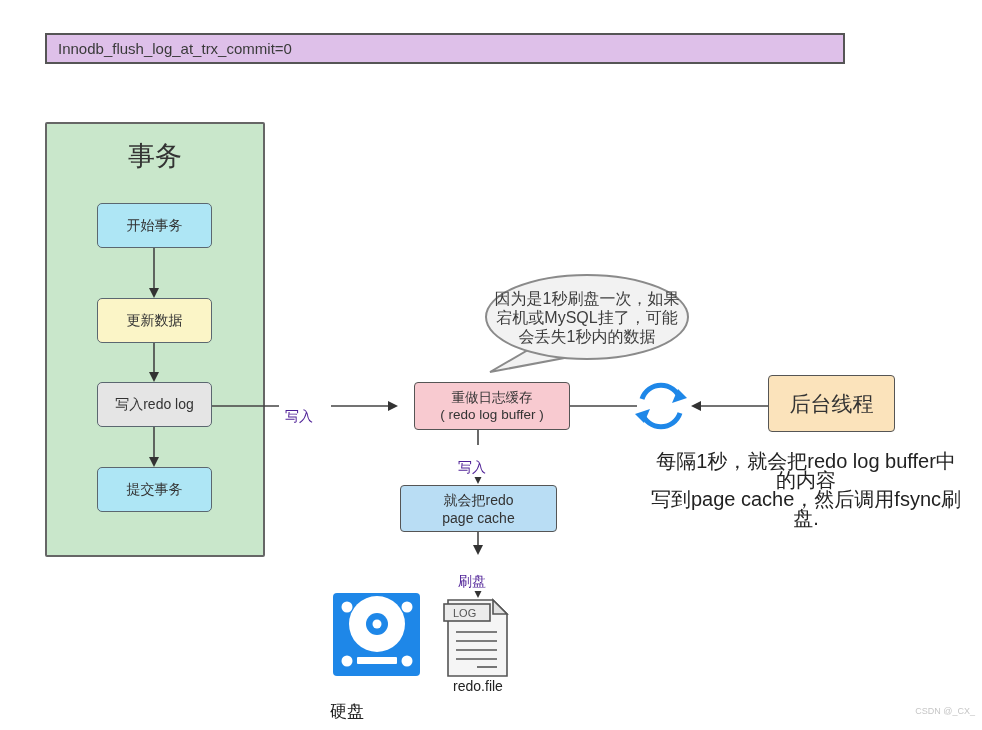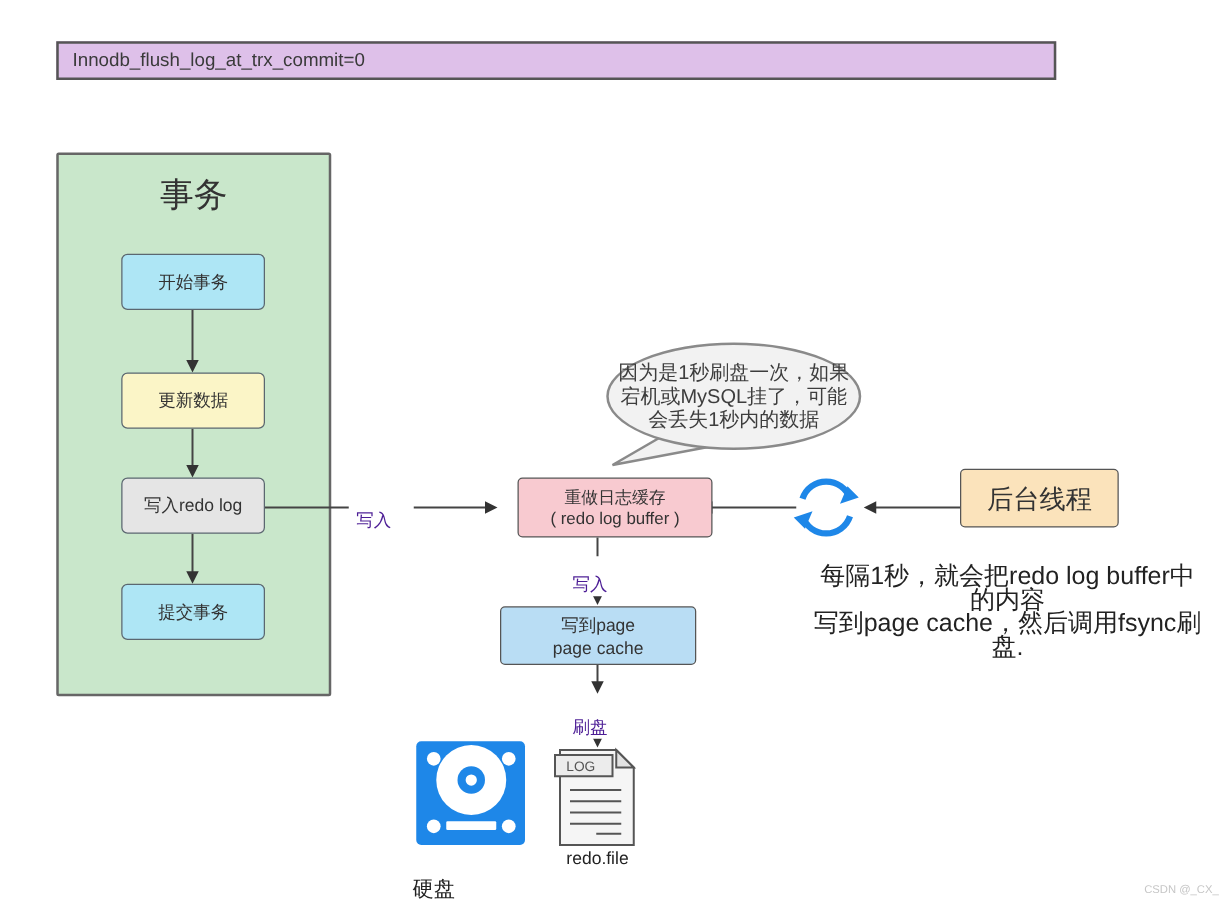--- a/index.html
+++ b/index.html
@@ -28,21 +28,21 @@
   #lblFlush{left:454px;top:561px;width:48px;}
   
   #bubble{left:485px;top:274px;width:204px;height:86px;background:#f2f2f2;border:2px solid #8a8a8a;
           border-radius:50%;display:flex;flex-direction:column;align-items:center;justify-content:center;
           font-size:16px;line-height:19px;color:#3d3d3d;z-index:3;text-align:center;}
   
   .node{border:1.5px solid #555;border-radius:4px;display:flex;flex-direction:column;align-items:center;
         justify-content:center;z-index:3;color:#333;text-align:center;}
   #redoBuffer{left:400px;top:382px;width:156px;height:48px;background:#f8cad0;font-size:13.5px;line-height:17px;margin-left:14px;}
   #pageCache{left:400px;top:485px;width:157px;height:47px;background:#b9ddf4;font-size:14px;line-height:18px;}
-  #bgThread{left:768px;top:375px;width:127px;height:47px;background:#fbe3bb;font-size:21px;text-align:center;}
+  #bgThread{left:768px;top:375px;width:127px;height:57px;background:#fbe3bb;font-size:21px;text-align:center;}
   
   #note{left:648px;top:452px;width:316px;text-align:center;font-size:20px;line-height:19px;color:#222;z-index:3;}
   
   #diskLabel{left:330px;top:700px;width:92px;text-align:left;font-size:17px;color:#222;z-index:3;}
   #fileLabel{left:438px;top:678px;width:80px;text-align:center;font-size:14px;color:#222;z-index:3;}
   
   #watermark{left:895px;top:706px;width:80px;font-size:9px;color:#c6c6c6;z-index:3;text-align:right;}
 </style>
 </head>
 <body>
@@ -144,21 +144,21 @@
     <div>宕机或MySQL挂了，可能</div>
     <div>会丢失1秒内的数据</div>
   </div>
 
   <div class="abs node" id="redoBuffer">
     <div>重做日志缓存</div>
     <div>( redo log buffer )</div>
   </div>
 
   <div class="abs node" id="pageCache">
-    <div>写到page</div>
+    <div>就会把redo</div>
     <div>page cache</div>
   </div>
 
   <div class="abs node" id="bgThread">
     <div>后台线程</div>
   </div>
 
   <div class="abs" id="note">
     <div>每隔1秒，就会把redo log buffer中的内容</div>
     <div>写到page cache，然后调用fsync刷盘.</div>

